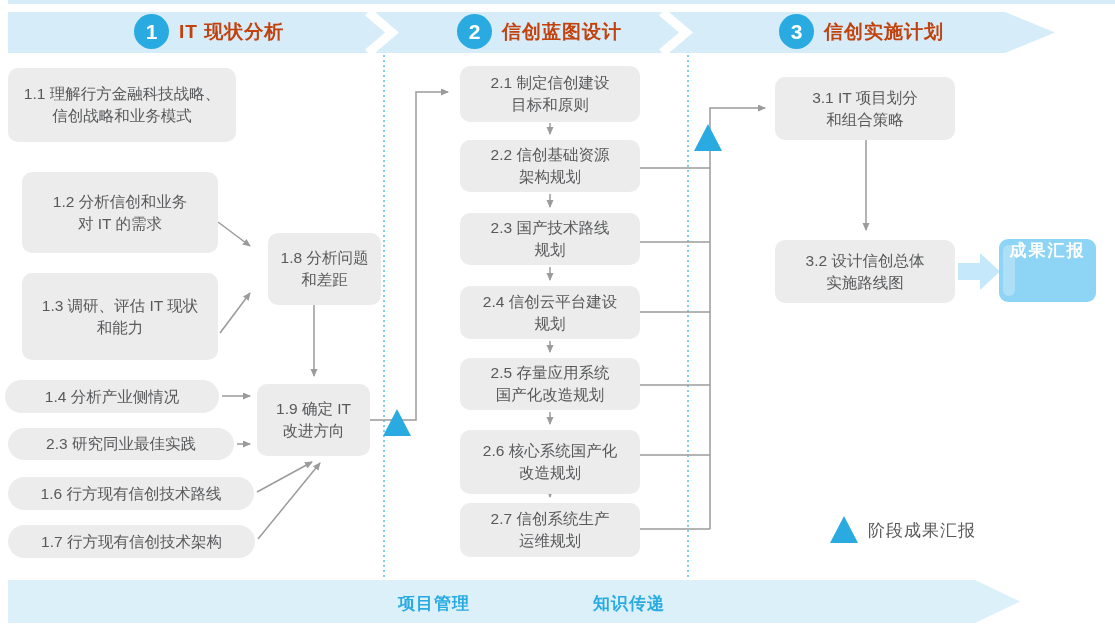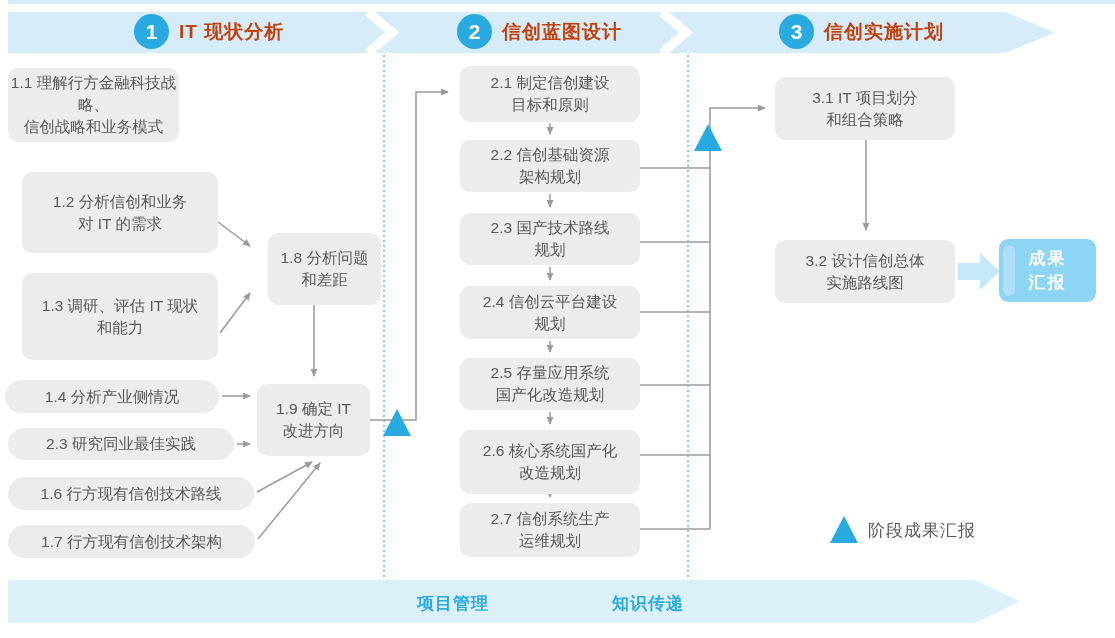--- a/index.html
+++ b/index.html
@@ -15,28 +15,28 @@
   }
   .pill{border-radius:17px;}
   .phase-header{position:absolute;display:flex;align-items:center;gap:10px;z-index:3;}
   .num{
     width:35px;height:35px;border-radius:50%;background:#29abe2;color:#fff;
     font-weight:bold;font-size:21px;display:flex;align-items:center;justify-content:center;
   }
   .ph-title{color:#c2410c;font-weight:bold;font-size:19px;letter-spacing:1px;}
   .deliv{
     position:absolute;background:#8ed4f4;border-radius:9px;color:#fff;font-weight:bold;
-    font-size:17px;line-height:24px;display:flex;flex-direction:column;align-items:center;
+    font-size:17px;line-height:24px;display:flex;flex-direction:row;align-items:flex-start;
     justify-content:center;letter-spacing:2px;z-index:2;
   }
   .deliv::before{
     content:"";position:absolute;left:4px;top:6px;bottom:6px;width:12px;
     background:rgba(255,255,255,0.28);border-radius:6px;
   }
-  .footer-label{position:absolute;color:#29abe2;font-weight:bold;font-size:17px;letter-spacing:1px;z-index:3;margin-left:19px;}
+  .footer-label{position:absolute;color:#29abe2;font-weight:bold;font-size:17px;letter-spacing:1px;z-index:3;}
   .legend-label{position:absolute;color:#58595b;font-weight:normal;font-size:17px;letter-spacing:1px;z-index:3;}
 </style>
 </head>
 <body>
 
 <div class="stage">
 
   <svg class="layer" width="1115" height="638" viewBox="0 0 1115 638">
     <defs>
       <marker id="arrow" markerWidth="9" markerHeight="9" refX="7" refY="3.5" orient="auto" markerUnits="userSpaceOnUse">
@@ -93,21 +93,21 @@
   </div>
   <div class="phase-header" style="left:457px;top:14px">
     <div class="num">2</div>
     <div class="ph-title">信创蓝图设计</div>
   </div>
   <div class="phase-header" style="left:779px;top:14px">
     <div class="num">3</div>
     <div class="ph-title">信创实施计划</div>
   </div>
 
-  <div class="box" style="left:8px;top:68px;width:171px;height:74px">
+  <div class="box" style="left:8px;top:68px;width:228px;height:74px">
     <div>1.1 理解行方金融科技战略、</div>
     <div>信创战略和业务模式</div>
   </div>
   <div class="box" style="left:22px;top:172px;width:196px;height:81px">
     <div>1.2 分析信创和业务</div>
     <div>对 IT 的需求</div>
   </div>
   <div class="box" style="left:22px;top:273px;width:196px;height:87px">
     <div>1.3 调研、评估 IT 现状</div>
     <div>和能力</div>

